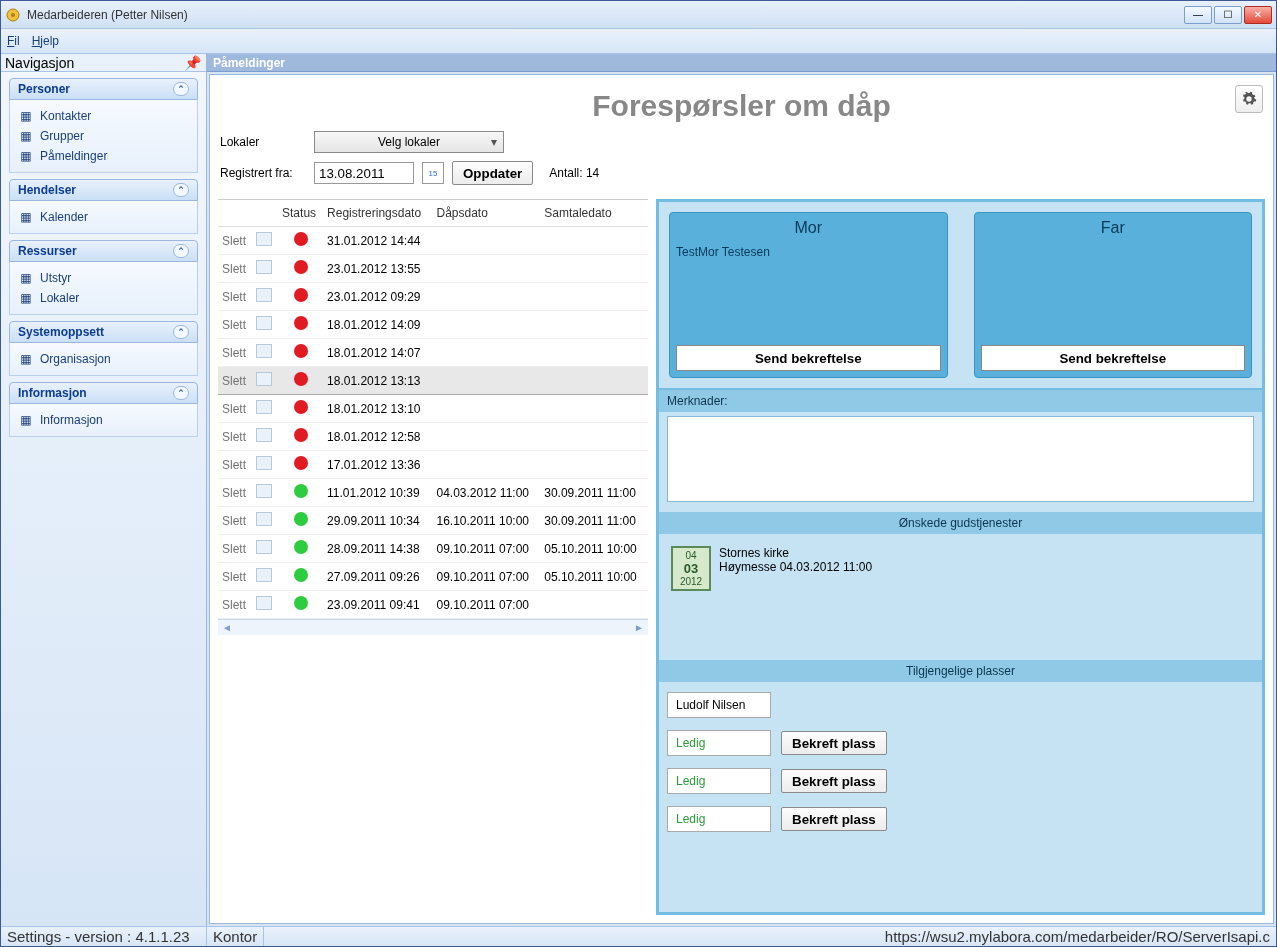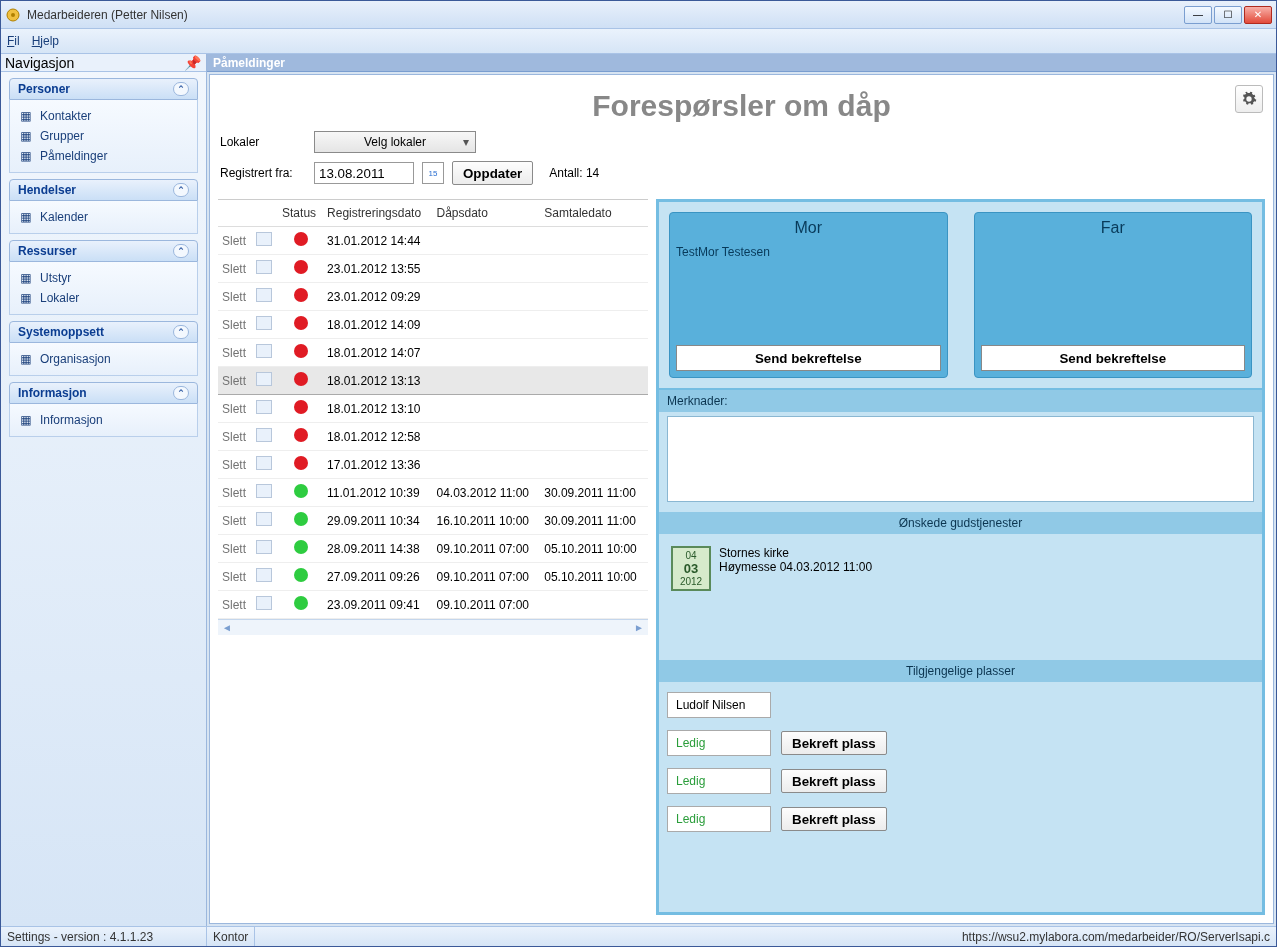--- a/index.html
+++ b/index.html
@@ -24,21 +24,21 @@
 .navitem { display: flex; align-items: center; gap: 6px; padding: 3px 4px; color: #1a3f7a; cursor: pointer; }
 .navitem .ico { width: 16px; height: 14px; display: inline-flex; align-items: center; justify-content: center; }
 .content { flex: 1; display: flex; flex-direction: column; min-width: 0; }
 .tabstrip { height: 18px; background: #9fb9dd; color: #fff; font-weight: bold; padding: 0 6px; display: flex; align-items: center; border-bottom: 1px solid #7a9ed0; }
 .main { flex: 1; background: #fff; margin: 2px; border: 1px solid #9bb7dd; display: flex; flex-direction: column; min-height: 0; overflow: hidden; }
 .page-title { text-align: center; font-size: 30px; color: #888; font-weight: 600; padding: 14px 0 4px 0; position: relative; }
 .gearbtn { position: absolute; right: 10px; top: 10px; width: 28px; height: 28px; border: 1px solid #bbb; border-radius: 3px; background: linear-gradient(#fff,#eee); display: flex; align-items: center; justify-content: center; }
 .filters { padding: 4px 10px 6px 10px; }
 .filters .row { display: flex; align-items: center; gap: 8px; margin-bottom: 8px; }
 .filters label { width: 86px; }
-.combo { width: 162px; height: 22px; border: 1px solid #8a8a8a; background: linear-gradient(#f7f7f7,#e5e5e5); display: flex; align-items: center; justify-content: center; position: relative; font-size: 12px; }
+.combo { width: 190px; height: 22px; border: 1px solid #8a8a8a; background: linear-gradient(#f7f7f7,#e5e5e5); display: flex; align-items: center; justify-content: center; position: relative; font-size: 12px; }
 .combo::after { content: "▾"; position: absolute; right: 6px; color: #555; }
 .dateinput { width: 100px; height: 22px; border: 1px solid #999; padding: 0 4px; }
 .calbtn { width: 22px; height: 22px; border: 1px solid #999; background: #fff; display: flex; flex-direction: column; align-items: center; justify-content: center; font-size: 8px; color: #2a6ed0; }
 .btn { height: 24px; padding: 0 10px; border: 1px solid #8a8a8a; background: linear-gradient(#fdfdfd,#ececec); font-weight: bold; border-radius: 2px; cursor: pointer; }
 .splitrow { display: flex; gap: 8px; flex: 1; min-height: 0; padding: 0 8px 8px 8px; overflow: hidden; }
 .tablewrap { width: 430px; border-top: 1px solid #ccc; overflow-y: auto; }
 table { width: 100%; border-collapse: collapse; font-size: 12px; }
 th { text-align: left; font-weight: normal; color: #333; padding: 6px 4px; border-bottom: 1px solid #ddd; }
 td { padding: 4px 4px; border-bottom: 1px solid #eee; height: 28px; }
 tr.sel td { background: #e8e8e8; border: 1px solid #aaa; border-left: none; border-right: none; }
@@ -59,21 +59,21 @@
 .onskede { background: #c5e3f3; padding: 8px; border-radius: 13px; }
 .onskede .hdr { text-align: center; color: #0b3550; background: #90c9e6; padding: 4px 0; margin: -8px -8px 8px -8px; }
 .svcitem { display: flex; align-items: flex-start; gap: 8px; background: #c5e3f3; padding: 4px; }
 .datebox { width: 40px; border: 2px solid #5a8a5a; background: #d6eacb; text-align: center; font-size: 10px; padding: 2px; color: #2a5a2a; }
 .datebox .d { font-size: 13px; font-weight: bold; }
 .places { background: #c5e3f3; padding: 8px; }
 .places .hdr { text-align: center; color: #0b3550; background: #90c9e6; padding: 4px 0; margin: -8px -8px 10px -8px; }
 .placeRow { display: flex; align-items: center; gap: 10px; margin-bottom: 12px; }
 .placeBox { width: 104px; height: 26px; border: 1px solid #aaa; background: #fff; display: flex; align-items: center; padding: 0 8px; }
 .placeBox.free { color: #2a9d3a; }
-.statusbar { height: 20px; background: linear-gradient(#eaf2fc,#d6e5f6); border-top: 1px solid #a9c3e6; display: flex; align-items: center; font-size: 12px; color: #333; }
+.statusbar { height: 20px; background: linear-gradient(#eaf2fc,#d6e5f6); border-top: 1px solid #a9c3e6; display: flex; align-items: center; font-size: 15px; color: #333; }
 .statusbar .cell { padding: 0 6px; border-right: 1px solid #a9c3e6; height: 100%; display: flex; align-items: center; }
 .statusbar .spacer { flex: 1; }
 .hscroll { height: 16px; background: #eef4fb; border-top: 1px solid #c4d6ec; display: flex; align-items: center; padding: 0 4px; gap: 4px; color: #7a9ed0; font-size: 10px; }
 svg { display: block; }
 </style>
 </head>
 <body>
 
 <div class="window">
   <div class="titlebar">

